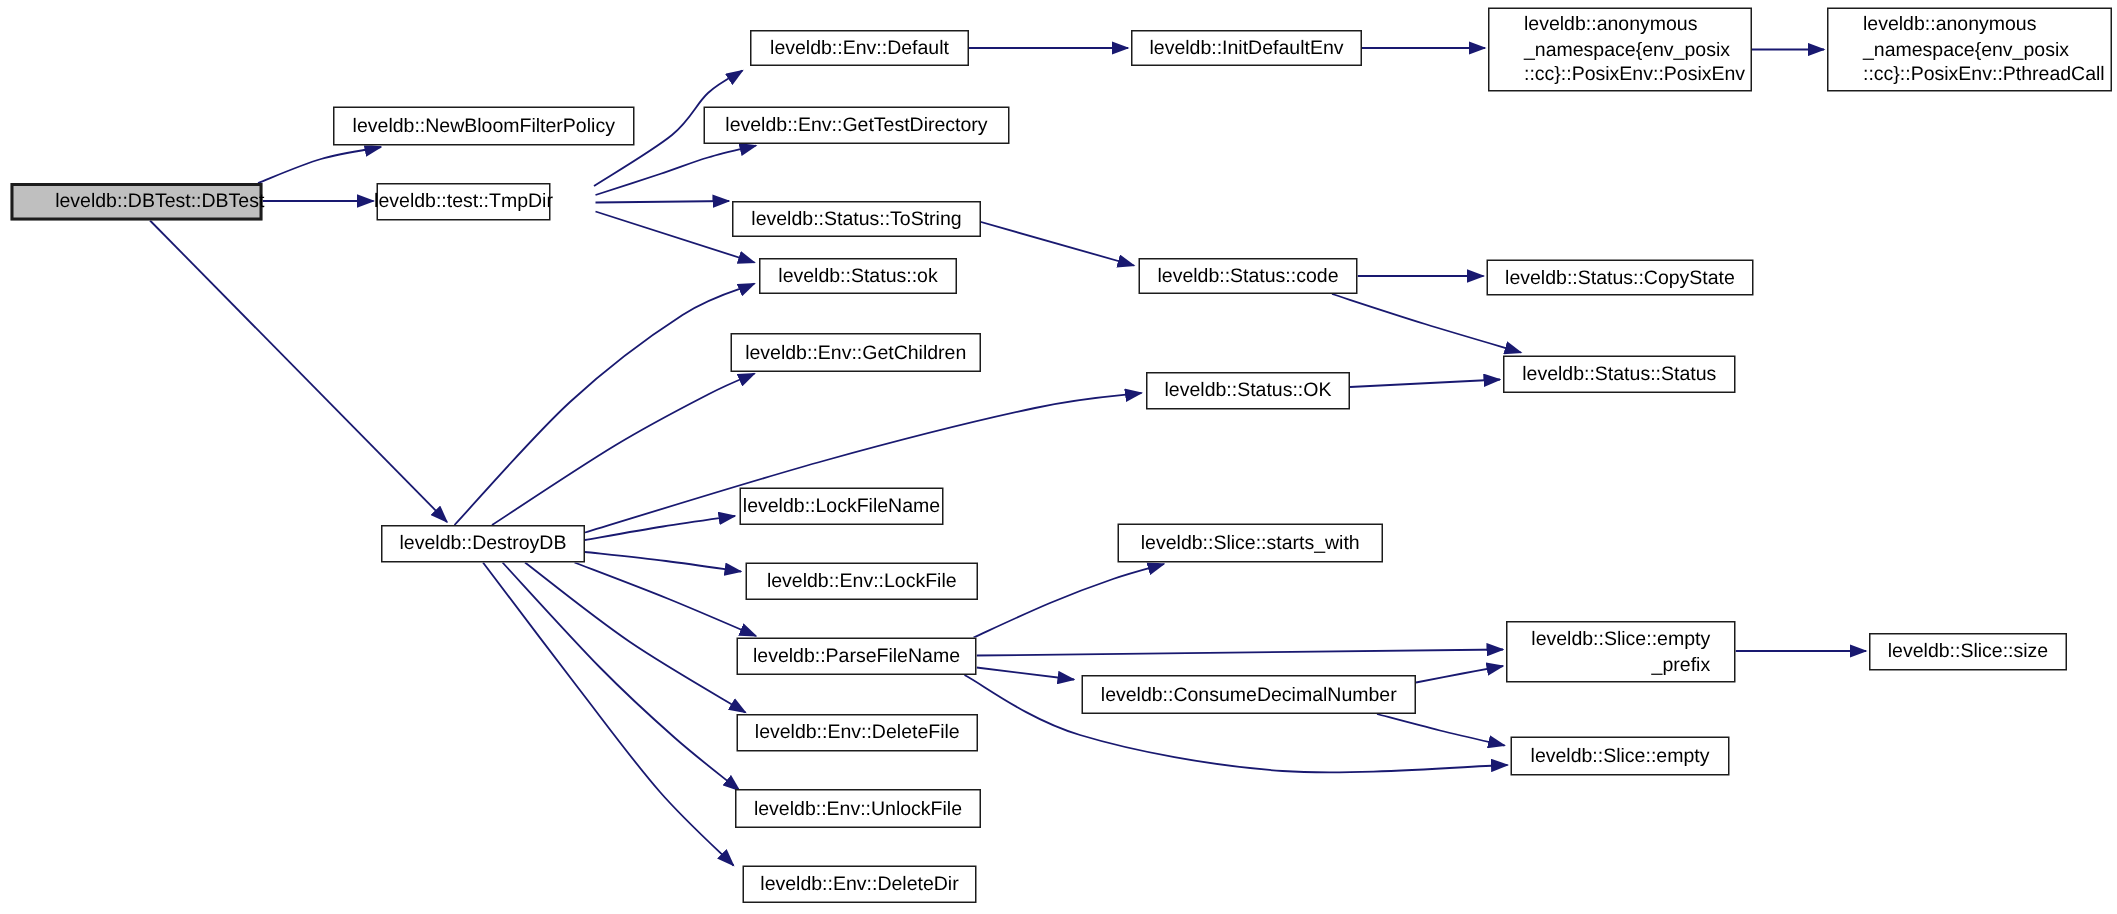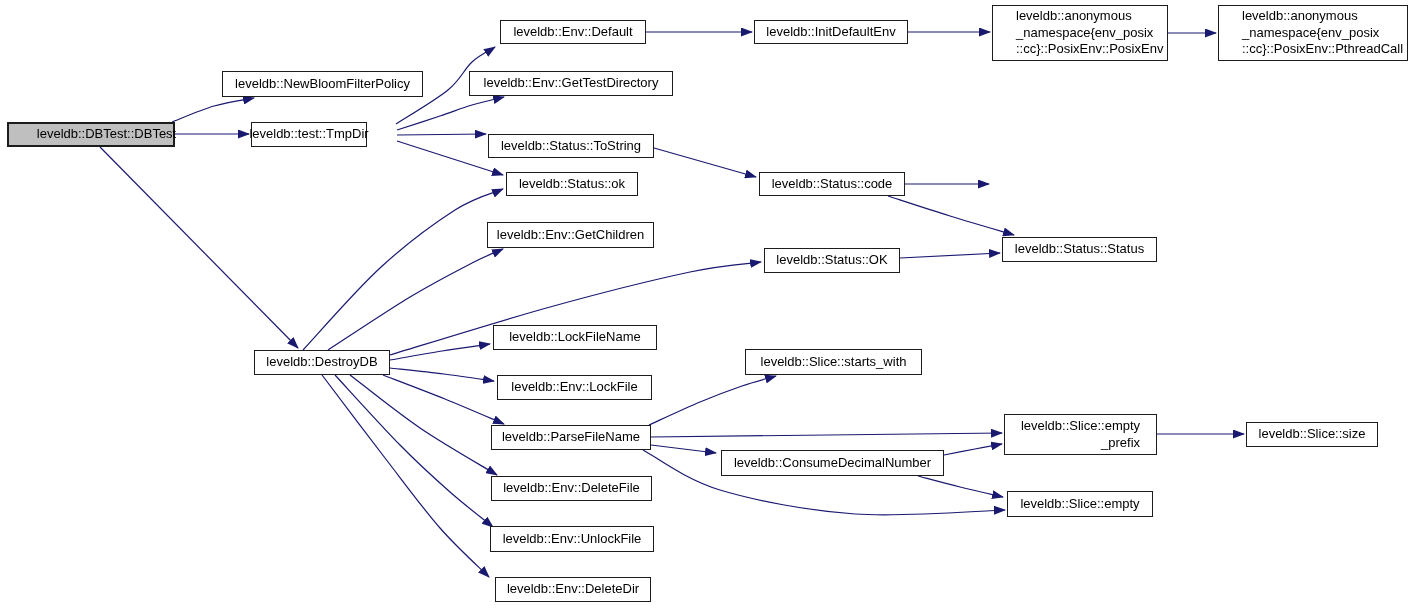--- a/index.html
+++ b/index.html
@@ -100,24 +100,25 @@
     <div class="node" style="left: 506px; top: 172px; width: 132px; height: 24px;">leveldb::Status::ok</div>
     <div class="node" style="left: 487px; top: 222px; width: 167px; height: 26px;">leveldb::Env::GetChildren</div>
     <div class="node" style="left: 754px; top: 20px; width: 154px; height: 24px;">leveldb::InitDefaultEnv</div>
     <div class="node left" style="left: 992px; top: 5px; width: 176px; height: 56px;">leveldb::anonymous
 _namespace{env_posix
 ::cc}::PosixEnv::PosixEnv</div>
     <div class="node left" style="left: 1218px; top: 5px; width: 190px; height: 56px;">leveldb::anonymous
 _namespace{env_posix
 ::cc}::PosixEnv::PthreadCall</div>
     <div class="node" style="left: 759px; top: 172px; width: 146px; height: 24px;">leveldb::Status::code</div>
+    <div class="node" style="left: 991px; top: 173px; width: 178px; height: 24px;">leveldb::Status::CopyState</div>
     <div class="node" style="left: 1002px; top: 237px; width: 155px; height: 25px;">leveldb::Status::Status</div>
     <div class="node" style="left: 764px; top: 248px; width: 136px; height: 25px;">leveldb::Status::OK</div>
     <div class="node" style="left: 254px; top: 350px; width: 136px; height: 25px;">leveldb::DestroyDB</div>
-    <div class="node" style="left: 493px; top: 325px; width: 164px; height: 25px;">leveldb::LockFileName</div>
+    <div class="node" style="left: 493px; top: 325px; width: 136px; height: 25px;">leveldb::LockFileName</div>
     <div class="node" style="left: 497px; top: 375px; width: 155px; height: 25px;">leveldb::Env::LockFile</div>
     <div class="node" style="left: 491px; top: 425px; width: 160px; height: 25px;">leveldb::ParseFileName</div>
     <div class="node" style="left: 491px; top: 476px; width: 161px; height: 25px;">leveldb::Env::DeleteFile</div>
     <div class="node" style="left: 490px; top: 526px; width: 164px; height: 26px;">leveldb::Env::UnlockFile</div>
     <div class="node" style="left: 495px; top: 577px; width: 156px; height: 25px;">leveldb::Env::DeleteDir</div>
     <div class="node" style="left: 745px; top: 349px; width: 177px; height: 26px;">leveldb::Slice::starts_with</div>
     <div class="node" style="left: 721px; top: 450px; width: 223px; height: 26px;">leveldb::ConsumeDecimalNumber</div>
     <div class="node" style="left: 1004px; top: 414px; width: 153px; height: 41px;">leveldb::Slice::empty
 _prefix</div>
     <div class="node" style="left: 1007px; top: 491px; width: 146px; height: 26px;">leveldb::Slice::empty</div>

